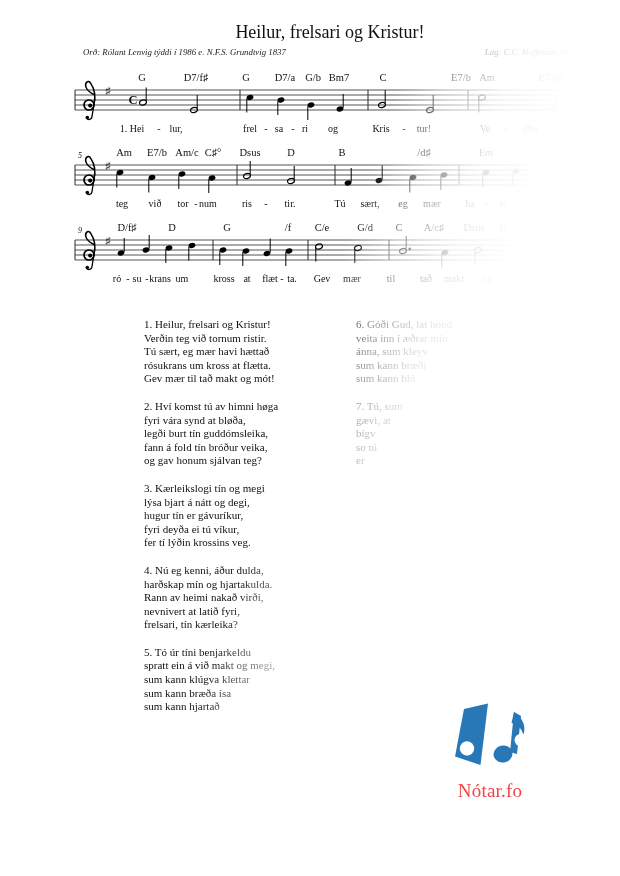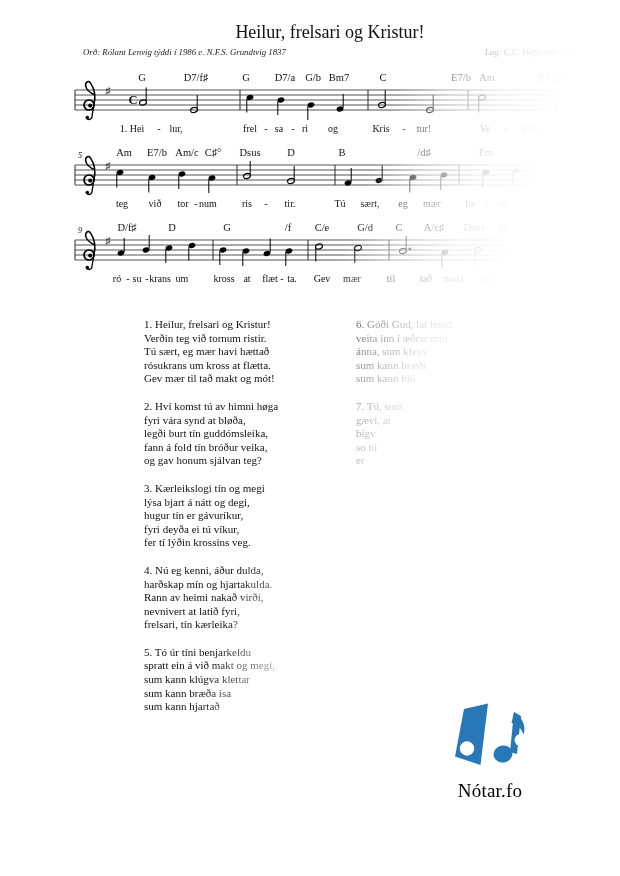--- a/index.html
+++ b/index.html
@@ -41,21 +41,21 @@
       rgba(255,255,255,0.55) 53%,
       rgba(255,255,255,0.88) 59%,
       rgba(255,255,255,1) 66%);
   }
   .logo{
     position:absolute;left:440px;top:700px;width:100px;z-index:10;
     text-align:center;
   }
   .logo-text{
     font-family:"Liberation Serif", serif;
-    font-size:19px;color:#000000;margin-top:2px;letter-spacing:0.2px;
+    font-size:19px;color:#ef4444;margin-top:2px;letter-spacing:0.2px;
   }
   svg text{font-family:"Liberation Serif", serif;fill:#111;}
 </style>
 </head>
 <body>
 
 <div class="page">
 
   <h1 class="title">Heilur, frelsari og Kristur!</h1>
 

